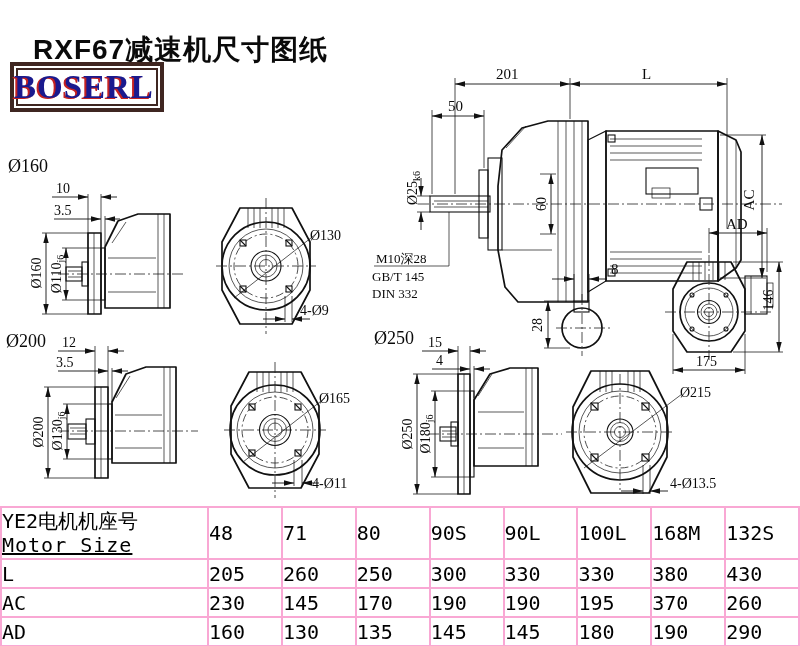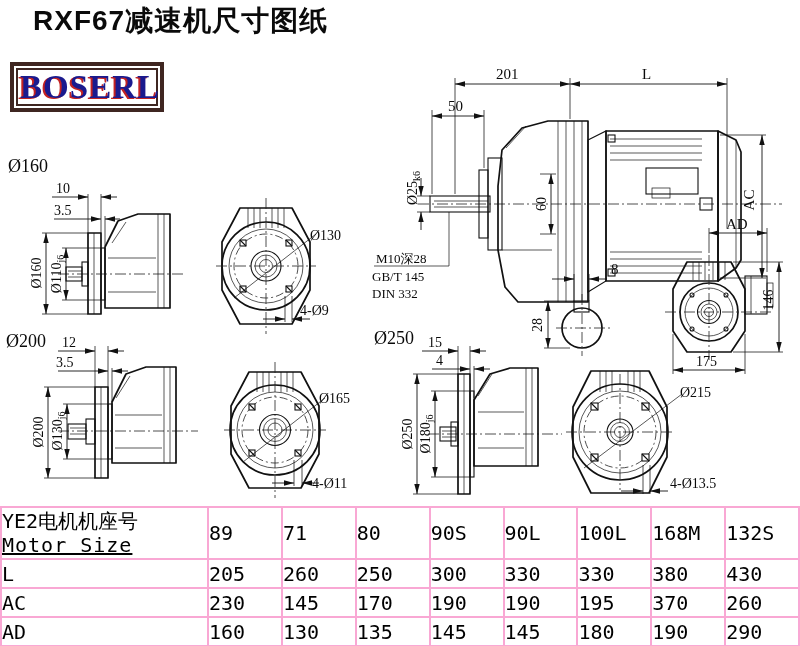--- a/index.html
+++ b/index.html
@@ -1,23 +1,23 @@
 <!DOCTYPE html>
 <html><head>
 <meta charset="utf-8">
 <style>
   html,body{margin:0;padding:0;background:#fff;}
   body{width:800px;height:646px;position:relative;overflow:hidden;
        font-family:"Liberation Sans",sans-serif;color:#0a0a0a;}
-  .page-title{position:absolute;left:33px;top:2px;margin:0;
+  .page-title{position:absolute;left:33px;top:31px;margin:0;
        font-size:28px;font-weight:700;letter-spacing:1px;color:#0a0a0a;}
   .logo-box{position:absolute;left:10px;top:62px;width:146px;height:42px;
        border:4px solid #3f2621;
        box-shadow:inset 0 0 0 2px #ffffff,inset 0 0 0 4px #3f2621;
-       display:flex;align-items:center;justify-content:flex-end;background:#fff;}
+       display:flex;align-items:center;justify-content:flex-start;background:#fff;}
   .logo-text{font-family:"Liberation Serif",serif;font-weight:700;font-size:33px;
        color:#1a1a8e;text-shadow:-2px 1px 0 #c42222;letter-spacing:1px;line-height:1;}
   svg.drawing{position:absolute;left:0;top:0;}
   svg .ol{stroke:#111;stroke-width:1.7;fill:none;stroke-linejoin:round;}
   svg .md{stroke:#111;stroke-width:1.1;fill:none;}
   svg .thin{stroke:#111;stroke-width:0.7;fill:none;}
   svg .ext{stroke:#111;stroke-width:0.75;fill:none;}
   svg .dim{stroke:#111;stroke-width:0.9;fill:none;}
   svg .cl{stroke:#222;stroke-width:0.8;fill:none;stroke-dasharray:11 3 2 3;}
   svg .dash{stroke:#222;stroke-width:0.8;fill:none;stroke-dasharray:8 3 2 3;}
@@ -422,21 +422,21 @@
   </g>
 </svg>
 
 <table class="spec-table">
   <tbody>
       <tr class="hdr">
     <th class="c0">
       <div class="hdr-l1">YE2电机机座号</div>
       <div class="hdr-l2">Motor Size</div>
     </th>
-    <th>89</th>
+    <th>48</th>
     <th>71</th>
     <th>80</th>
     <th>90S</th>
     <th>90L</th>
     <th>100L</th>
     <th>168M</th>
     <th>132S</th>
   </tr>
   <tr class="row">
     <th class="c0">L</th>

